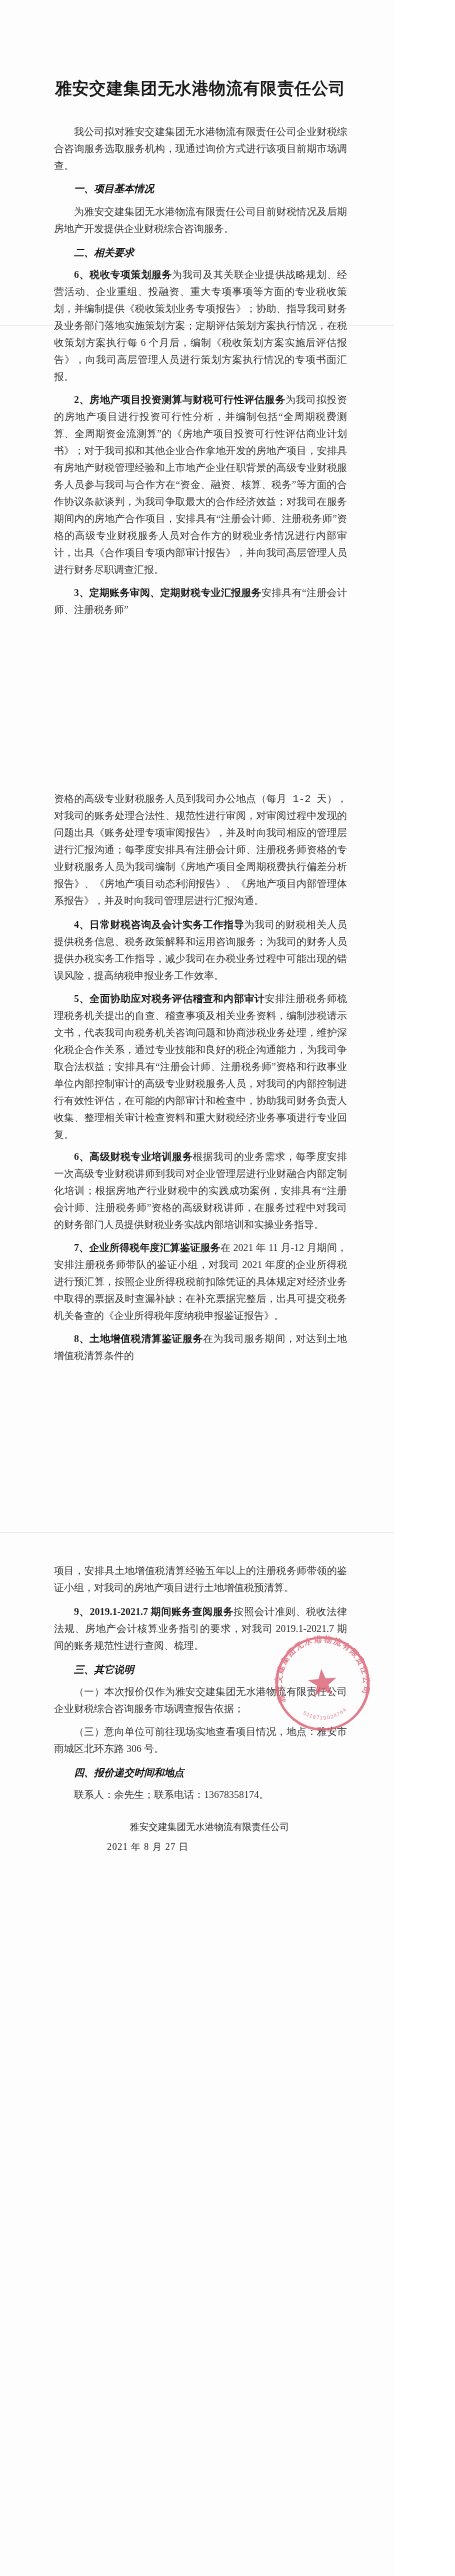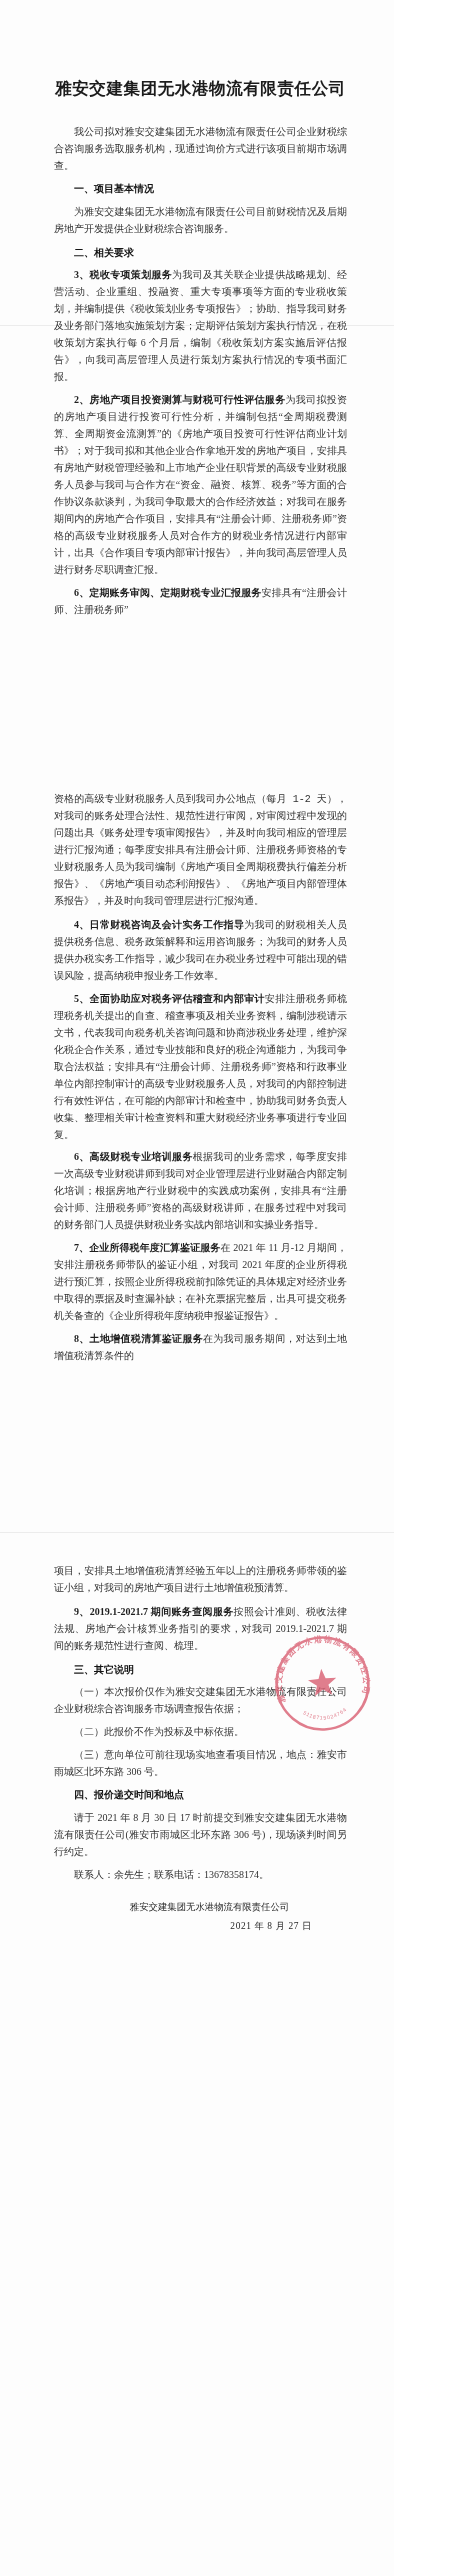--- a/index.html
+++ b/index.html
@@ -37,35 +37,36 @@
   .lbl { font-weight:bold; color:#1e1e1e; }
 
   .h {
     font-family:"Liberation Sans", sans-serif;
     font-weight:bold;
     font-size:10px;
     line-height:17px;
     margin:6.8px 0 3.4px;
     text-indent:2em;
     color:#141414;
+    font-style:italic;
   }
 
   .gap1 { height:162px; }
   .gap2 { height:188px; }
 
   .sig-block {
     margin:15px 35px 0 auto;
     width:205px;
     text-align:center;
     font-size:9.4px;
     line-height:19.4px;
     color:#262626;
   }
   .sig-company { text-align:center; }
-  .sig-date { text-align:right; letter-spacing:0.6px; }
+  .sig-date { text-align:left; letter-spacing:0.6px; }
 
   .seal {
     position:absolute;
     left:272px;
     top:1633px;
     width:101px;
     height:101px;
     opacity:0.8;
     transform:rotate(-5deg);
     pointer-events:none;
@@ -96,25 +97,25 @@
     </div>
 
     <p class="body" style="margin-top:20.5px;">我公司拟对雅安交建集团无水港物流有限责任公司企业财税综合咨询服务选取服务机构，现通过询价方式进行该项目前期市场调查。</p>
 
     <div class="h">一、项目基本情况</div>
     <p class="body">为雅安交建集团无水港物流有限责任公司目前财税情况及后期房地产开发提供企业财税综合咨询服务。</p>
 
     <div class="h">二、相关要求</div>
 
 
-    <p class="body"><span class="lbl">3、税收专项策划服务</span><span>为我司及其关联企业提供战略规划、经营活动、企业重组、投融资、重大专项事项等方面的专业税收策划，并编制提供《税收策划业务专项报告》；协助、指导我司财务及业务部门落地实施策划方案；定期评估策划方案执行情况，在税收策划方案执行每 6 个月后，编制《税收策划方案实施后评估报告》，向我司高层管理人员进行策划方案执行情况的专项书面汇报。</span></p>
+    <p class="body"><span class="lbl">6、税收专项策划服务</span><span>为我司及其关联企业提供战略规划、经营活动、企业重组、投融资、重大专项事项等方面的专业税收策划，并编制提供《税收策划业务专项报告》；协助、指导我司财务及业务部门落地实施策划方案；定期评估策划方案执行情况，在税收策划方案执行每 6 个月后，编制《税收策划方案实施后评估报告》，向我司高层管理人员进行策划方案执行情况的专项书面汇报。</span></p>
 
     <p class="body"><span class="lbl">2、房地产项目投资测算与财税可行性评估服务</span><span>为我司拟投资的房地产项目进行投资可行性分析，并编制包括“全周期税费测算、全周期资金流测算”的《房地产项目投资可行性评估商业计划书》；对于我司拟和其他企业合作拿地开发的房地产项目，安排具有房地产财税管理经验和上市地产企业任职背景的高级专业财税服务人员参与我司与合作方在“资金、融资、核算、税务”等方面的合作协议条款谈判，为我司争取最大的合作经济效益；对我司在服务期间内的房地产合作项目，安排具有“注册会计师、注册税务师”资格的高级专业财税服务人员对合作方的财税业务情况进行内部审计，出具《合作项目专项内部审计报告》，并向我司高层管理人员进行财务尽职调查汇报。</span></p>
 
-    <p class="body"><span class="lbl">6、定期账务审阅、定期财税专业汇报服务</span><span>安排具有“注册会计师、注册税务师”</span></p>
+    <p class="body"><span class="lbl">3、定期账务审阅、定期财税专业汇报服务</span><span>安排具有“注册会计师、注册税务师”</span></p>
 
     <div class="gap1"></div>
 
     <p class="body cont">资格的高级专业财税服务人员到我司办公地点（每月 1-2 天），对我司的账务处理合法性、规范性进行审阅，对审阅过程中发现的问题出具《账务处理专项审阅报告》，并及时向我司相应的管理层进行汇报沟通；每季度安排具有注册会计师、注册税务师资格的专业财税服务人员为我司编制《房地产项目全周期税费执行偏差分析报告》、《房地产项目动态利润报告》、《房地产项目内部管理体系报告》，并及时向我司管理层进行汇报沟通。</p>
 
     <p class="body"><span class="lbl">4、日常财税咨询及会计实务工作指导</span><span>为我司的财税相关人员提供税务信息、税务政策解释和运用咨询服务；为我司的财务人员提供办税实务工作指导，减少我司在办税业务过程中可能出现的错误风险，提高纳税申报业务工作效率。</span></p>
 
     <p class="body"><span class="lbl">5、全面协助应对税务评估稽查和内部审计</span><span>安排注册税务师梳理税务机关提出的自查、稽查事项及相关业务资料，编制涉税请示文书，代表我司向税务机关咨询问题和协商涉税业务处理，维护深化税企合作关系，通过专业技能和良好的税企沟通能力，为我司争取合法权益；安排具有“注册会计师、注册税务师”资格和行政事业单位内部控制审计的高级专业财税服务人员，对我司的内部控制进行有效性评估，在可能的内部审计和检查中，协助我司财务负责人收集、整理相关审计检查资料和重大财税经济业务事项进行专业回复。</span></p>
 
     <p class="body"><span class="lbl">6、高级财税专业培训服务</span><span>根据我司的业务需求，每季度安排一次高级专业财税讲师到我司对企业管理层进行业财融合内部定制化培训；根据房地产行业财税中的实践成功案例，安排具有“注册会计师、注册税务师”资格的高级财税讲师，在服务过程中对我司的财务部门人员提供财税业务实战内部培训和实操业务指导。</span></p>
@@ -124,25 +125,23 @@
     <p class="body"><span class="lbl">8、土地增值税清算鉴证服务</span><span>在为我司服务期间，对达到土地增值税清算条件的</span></p>
 
     <div class="gap2"></div>
 
     <p class="body cont">项目，安排具土地增值税清算经验五年以上的注册税务师带领的鉴证小组，对我司的房地产项目进行土地增值税预清算。</p>
 
     <p class="body"><span class="lbl">9、2019.1-2021.7 期间账务查阅服务</span><span>按照会计准则、税收法律法规、房地产会计核算业务指引的要求，对我司 2019.1-2021.7 期间的账务规范性进行查阅、梳理。</span></p>
 
     <div class="h">三、其它说明</div>
     <p class="body">（一）本次报价仅作为雅安交建集团无水港物流有限责任公司企业财税综合咨询服务市场调查报告依据；</p>
-    <p class="body">（二）此报价不作为投标及中标依据。</p>
     <p class="body">（三）意向单位可前往现场实地查看项目情况，地点：雅安市雨城区北环东路 306 号。</p>
 
     <div class="h">四、报价递交时间和地点</div>
-    <p class="body">请于 2021 年 8 月 30 日 17 时前提交到雅安交建集团无水港物流有限责任公司(雅安市雨城区北环东路 306 号)，现场谈判时间另行约定。</p>
     <p class="body">联系人：余先生；联系电话：13678358174。</p>
 
     <div class="sig-block">
       <div class="sig-company">雅安交建集团无水港物流有限责任公司</div>
       <div class="sig-date">2021 年 8 月 27 日</div>
     </div>
 
   </div>
 
   <svg class="seal" viewBox="0 0 176 176" aria-hidden="true">

